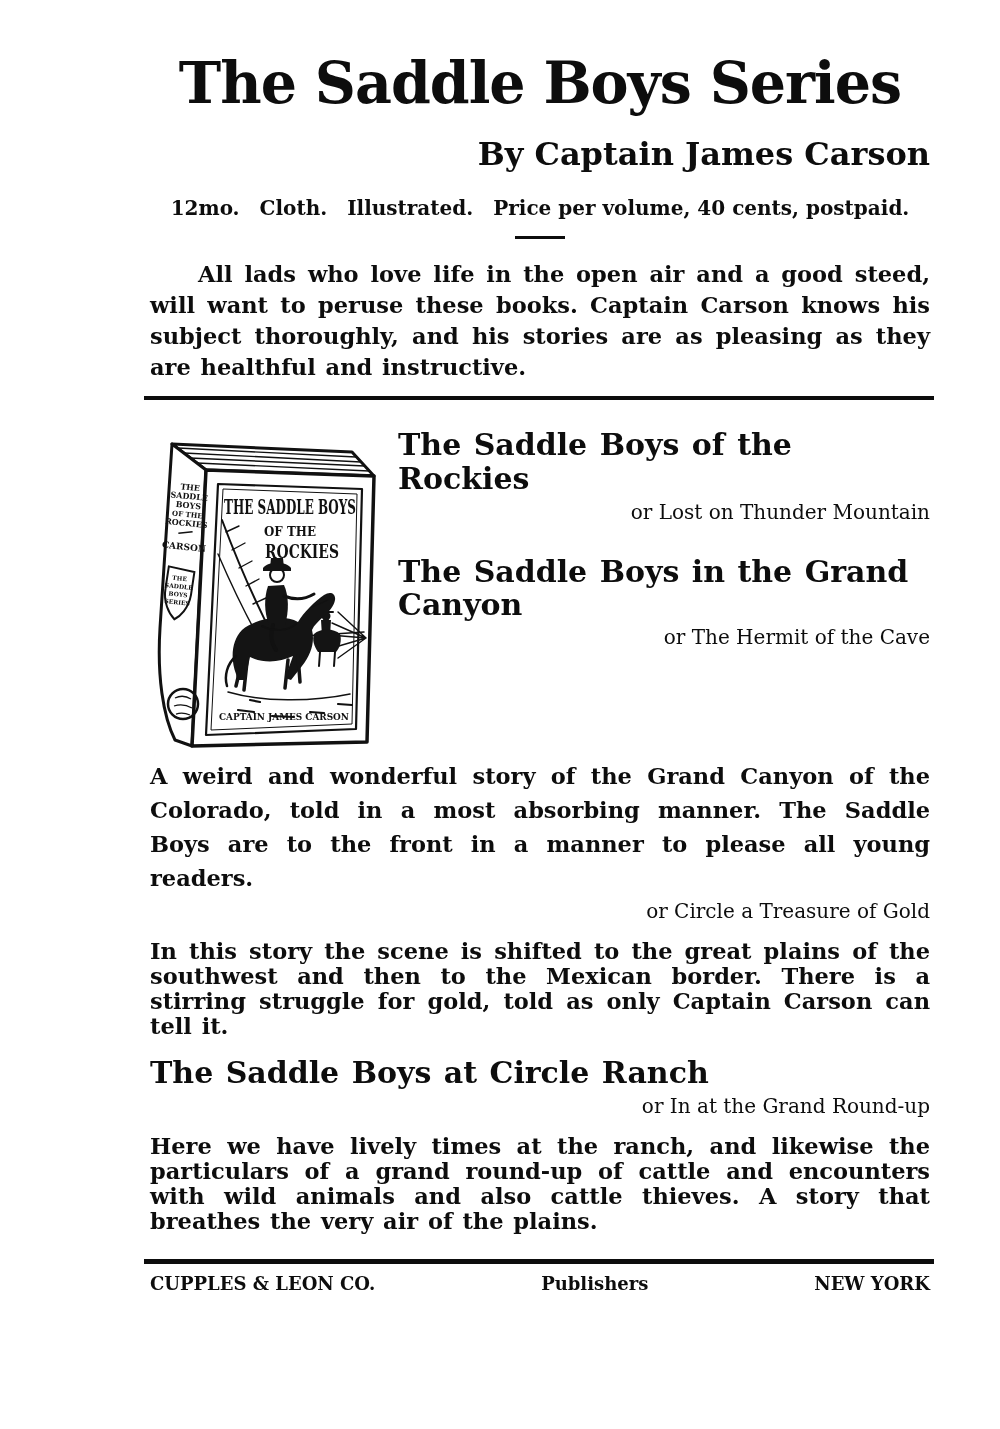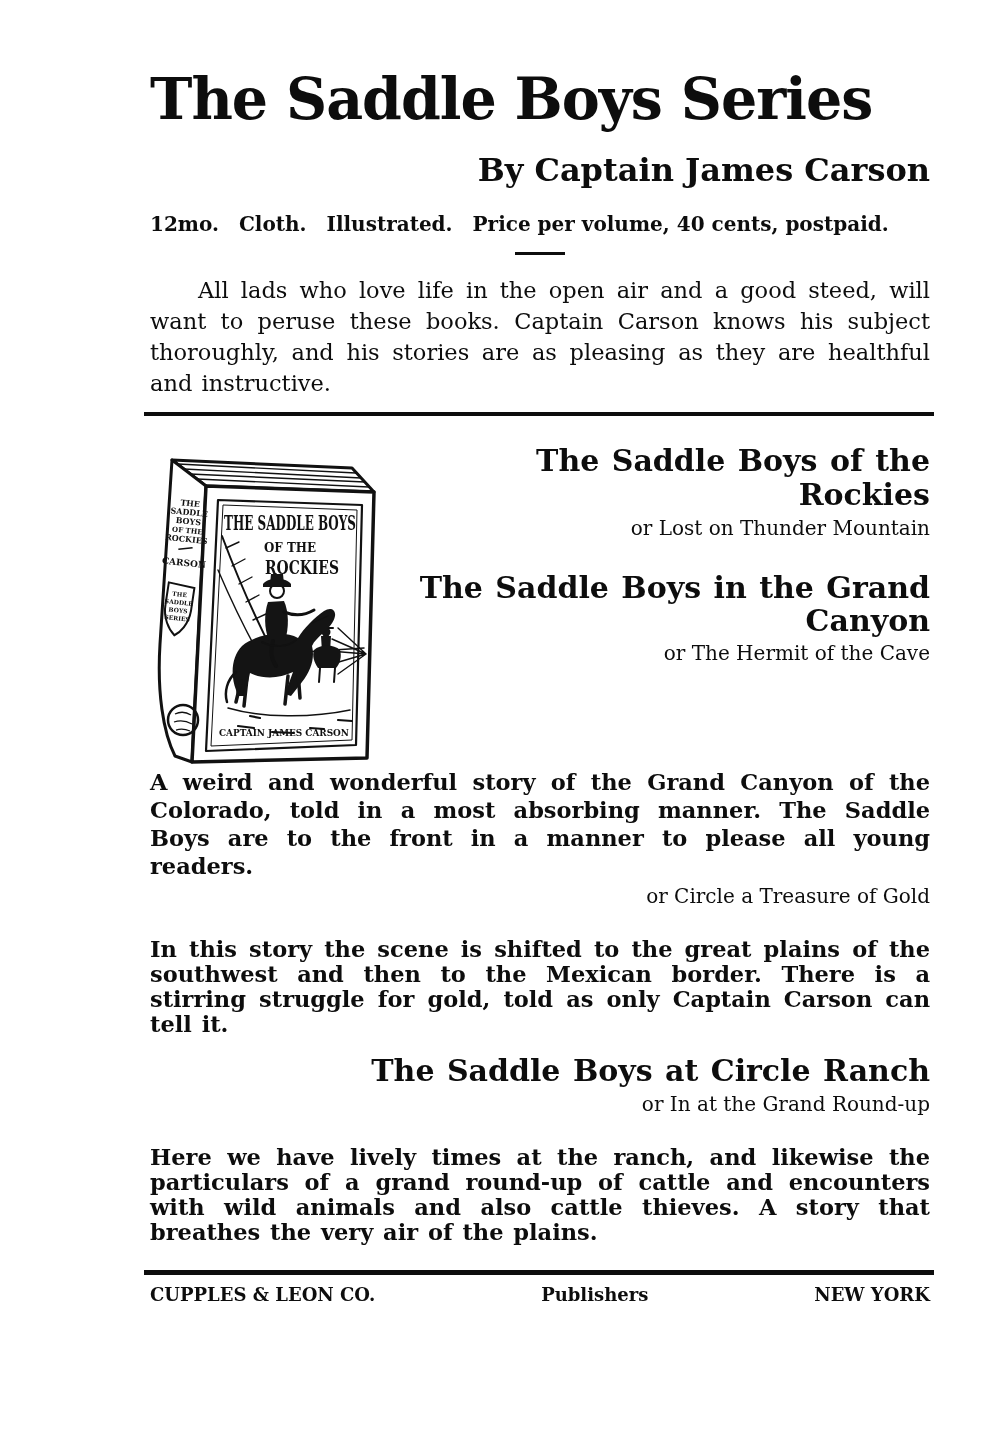--- a/index.html
+++ b/index.html
@@ -10,54 +10,55 @@
     background: #ffffff;
     color: #0d0d0d;
     font-family: "DejaVu Serif", "Liberation Serif", serif;
     overflow: hidden;
   }
   .page {
     width: 780px;
     margin: 0 70px 0 150px;
   }
   .title {
-    margin-top: 68px;
+    margin-top: 52px;
     font-size: 57px;
     line-height: 62px;
     font-weight: 700;
-    text-align: left;
+    text-align: center;
     letter-spacing: -1px;
     white-space: nowrap;
   }
   .byline {
     margin-top: 20px;
     font-size: 32px;
     line-height: 40px;
     font-weight: 700;
     text-align: right;
   }
   .meta-row {
     margin-top: 22px;
     display: flex;
+    justify-content: center;
     gap: 20px;
     font-size: 20px;
     font-weight: 700;
     white-space: nowrap;
   }
   .small-divider {
     width: 50px;
     height: 3px;
     background: #0d0d0d;
     margin: 16px auto 0 auto;
   }
   .intro {
     margin-top: 20px;
     font-size: 22.5px;
     line-height: 31px;
-    font-weight: 400;
+    font-weight: 700;
     text-align: justify;
     text-align-last: left;
     text-indent: 48px;
     word-spacing: 2px;
   }
   .rule {
     background: #0d0d0d;
     height: 4px;
     margin-top: 13px;
     margin-left: -6px;
@@ -75,41 +76,41 @@
   }
   .right-col {
     flex: 1;
     margin-left: 6px;
     min-width: 0;
   }
   .book-title {
     font-size: 30px;
     line-height: 34px;
     font-weight: 700;
-    text-align: right;
+    text-align: left;
     word-spacing: 2px;
   }
   .book-title.two-line { line-height: 33px; margin-top: 30px; }
   .book-subtitle {
     font-size: 20px;
     line-height: 26px;
     font-weight: 400;
     text-align: right;
     margin-top: 3px;
   }
   .book-desc {
     font-size: 22.5px;
     line-height: 25px;
     font-weight: 700;
     text-align: justify;
     text-align-last: left;
     word-spacing: 2px;
-    margin-top: 28px;
-  }
-  .full { margin-top: 0; line-height: 28px; }
+    margin-top: 15px;
+  }
+  .full { margin-top: 7px; line-height: 34px; }
   .sec3-title { margin-top: 16px; }
   .sec4-title { margin-top: 17px; }
   .footer-row {
     margin-top: 9px;
     display: flex;
     justify-content: space-between;
     align-items: baseline;
     font-size: 18px;
     font-weight: 700;
     white-space: nowrap;

